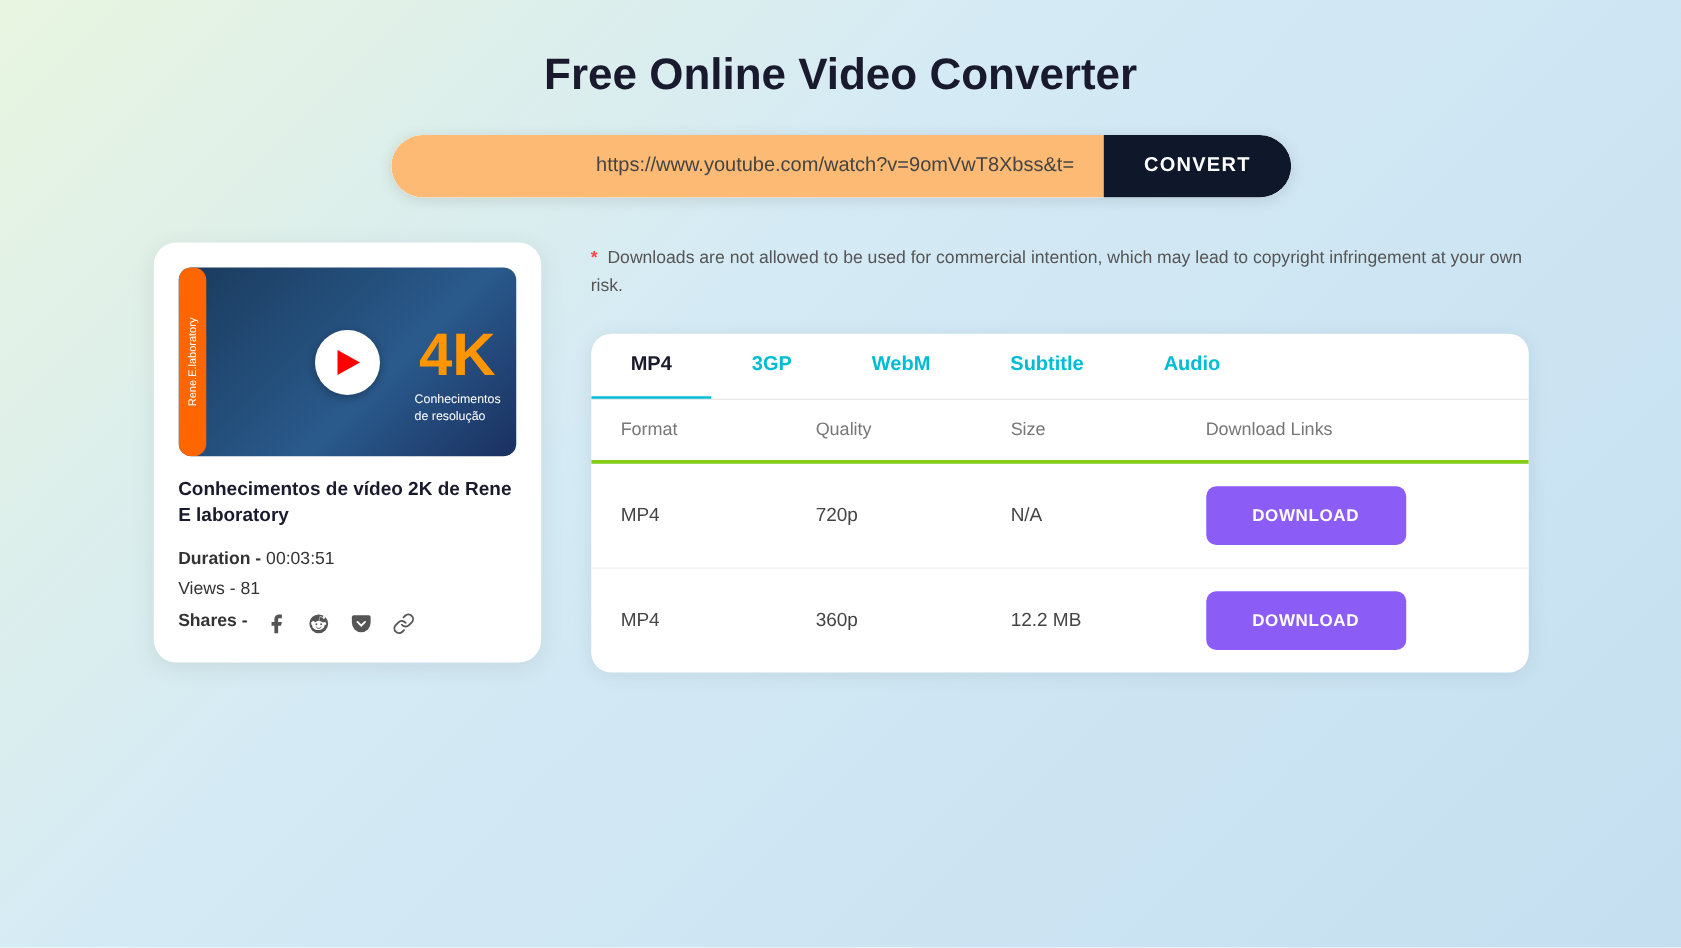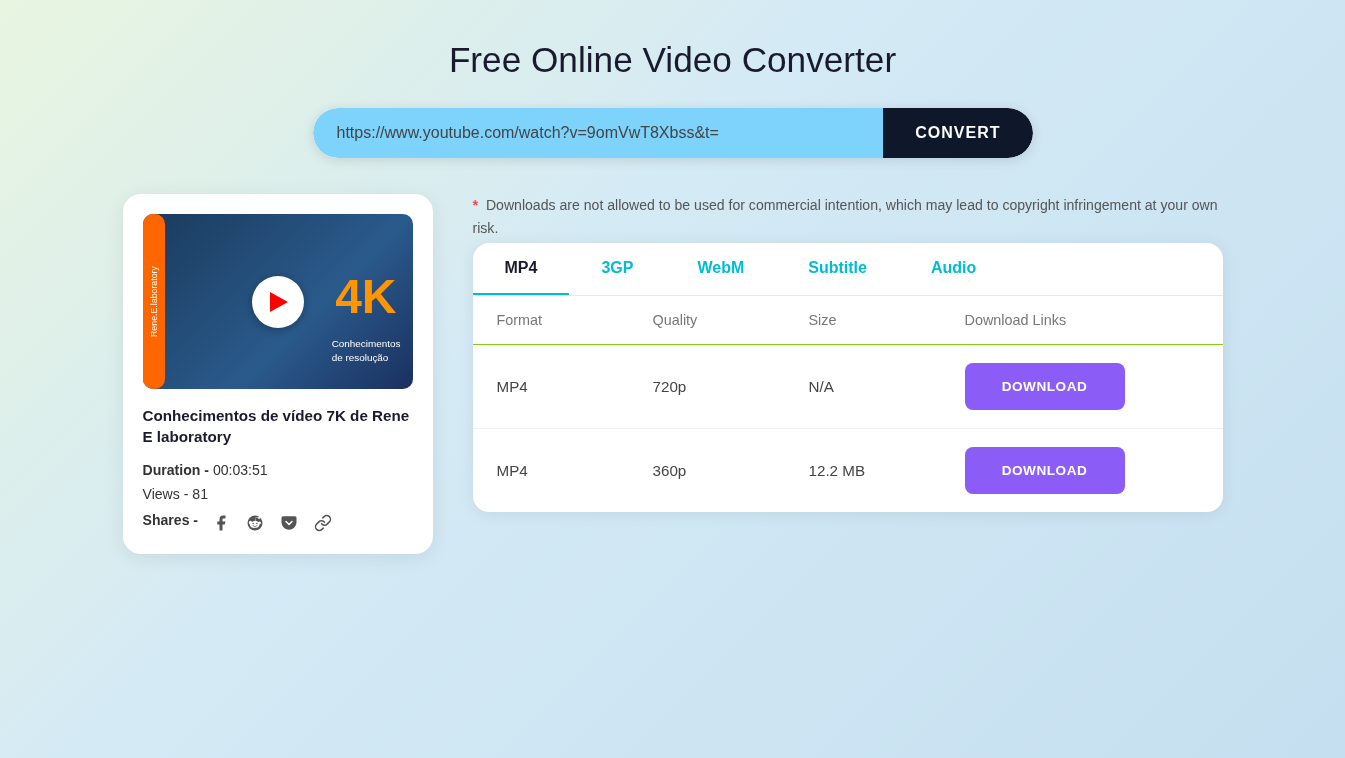--- a/index.html
+++ b/index.html
@@ -8,21 +8,21 @@
       min-height: 758px;
       background: linear-gradient(135deg, #e8f5e0 0%, #d4eaf5 40%, #c5dff0 100%);
       display: flex;
       flex-direction: column;
       align-items: center;
       padding: 40px 20px;
     }
 
     .page-title {
       font-size: 2.2rem;
-      font-weight: 400;
+      font-weight: 700;
       color: #1a1a2e;
       margin-bottom: 28px;
       text-align: center;
     }
 
     .search-bar {
       display: flex;
       width: 720px;
       max-width: 100%;
       border-radius: 50px;
@@ -32,22 +32,23 @@
       margin-bottom: 36px;
     }
 
     .url-input {
       flex: 1;
       border: none;
       outline: none;
       padding: 16px 24px;
       font-size: 1rem;
       color: #444;
-      background: #7dd3fc;
+      background: #fdba74;
       border-radius: 50px 0 0 50px;
+      text-align: right;
     }
 
     .convert-btn {
       background: #0f172a;
       color: white;
       border: none;
       padding: 16px 32px;
       font-size: 1rem;
       font-weight: 700;
       letter-spacing: 1px;
@@ -69,21 +70,21 @@
       background: white;
       border-radius: 18px;
       padding: 20px;
       width: 310px;
       min-width: 280px;
       box-shadow: 0 4px 20px rgba(0,0,0,0.08);
     }
 
     .thumbnail {
       width: 100%;
-      height: 175px;
+      height: 151px;
       border-radius: 10px;
       overflow: hidden;
       position: relative;
       background: linear-gradient(135deg, #1a3a5c 0%, #2a5a8c 60%, #1a3060 100%);
       margin-bottom: 16px;
       display: flex;
       align-items: center;
       justify-content: center;
     }
 
@@ -189,21 +190,21 @@
     }
 
     
     .converter-section {
       flex: 1;
     }
 
     .disclaimer {
       font-size: 0.88rem;
       color: #555;
-      margin-bottom: 4px;
+      margin-bottom: 28px;
       line-height: 1.6;
     }
 
     .disclaimer .asterisk {
       color: #ff4444;
       font-weight: bold;
       margin-right: 4px;
     }
 
     .format-table-container {
@@ -234,21 +235,21 @@
       color: #1a1a2e;
       border-bottom: 2px solid #00bcd4;
     }
 
     .table-header {
       display: grid;
       grid-template-columns: 1fr 1fr 1fr 1.5fr;
       padding: 16px 24px;
       font-size: 0.9rem;
       color: #777;
-      border-bottom: 1px solid #84cc16;
+      border-bottom: 3px solid #84cc16;
     }
 
     .table-row {
       display: grid;
       grid-template-columns: 1fr 1fr 1fr 1.5fr;
       padding: 18px 24px;
       font-size: 0.95rem;
       color: #444;
       border-bottom: 1px solid #f0f0f0;
       align-items: center;
@@ -287,21 +288,21 @@
 
     <div class="thumbnail">
       <div class="thumbnail-label">Rene.E.laboratory</div>
       <div class="play-button">
         <div class="play-triangle"></div>
       </div>
       <div class="thumbnail-4k-text">4K</div>
       <div class="thumbnail-subtitle">Conhecimentos<br>de resolução</div>
     </div>
 
-    <div class="video-title">Conhecimentos de vídeo 7K de Rene E laboratory</div>
+    <div class="video-title">Conhecimentos de vídeo 2K de Rene E laboratory</div>
 
     <div class="video-meta">
       <span class="label">Duration - </span><span> 00:03:51</span>
     </div>
 
     <div class="video-meta">Views - 81</div>
 
     <div class="shares-row">
       <span class="shares-label">Shares -</span>
 

